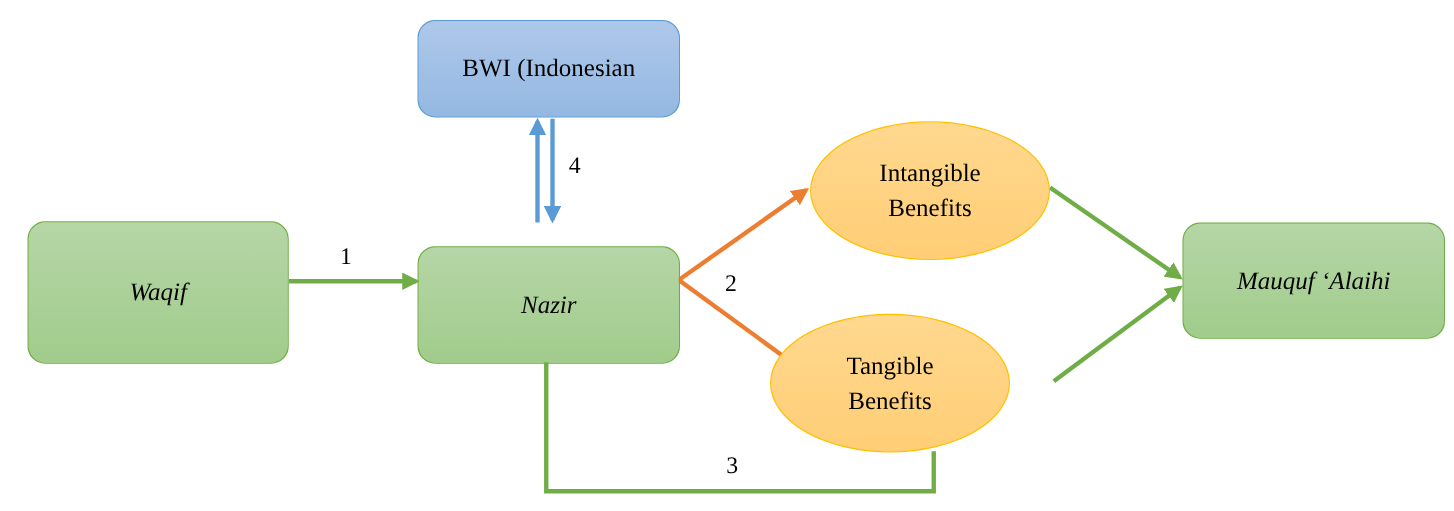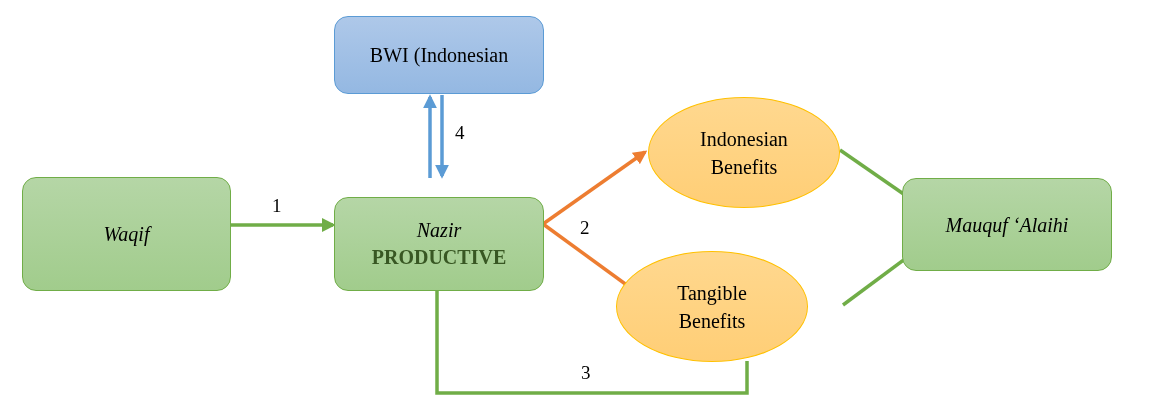--- a/index.html
+++ b/index.html
@@ -47,33 +47,32 @@
 <div class="node rbox-blue" style="left:334px; top:16px; width:210px; height:78px;">
   <span class="t-normal">BWI (Indonesian</span>
 </div>
 
 <div class="node rbox-green" style="left:22px; top:177px; width:209px; height:114px;">
   <span class="t-italic">Waqif</span>
 </div>
 
 <div class="node rbox-green" style="left:334px; top:177px; width:210px; height:94px;margin-top:20px;">
   <span class="t-italic">Nazir</span>
-  <span class="t-bold-green">PRODUCTIVE</span>
 </div>
 
 <div class="node ellipse" style="left:648px; top:97px; width:192px; height:111px;">
-  <span class="t-normal">Indonesian</span>
+  <span class="t-normal">Intangible</span>
   <span class="t-normal">Benefits</span>
 </div>
 
 <div class="node ellipse" style="left:616px; top:251px; width:192px; height:111px;">
   <span class="t-normal">Tangible</span>
   <span class="t-normal">Benefits</span>
 </div>
 
-<div class="node rbox-green" style="left:902px; top:178px; width:210px; height:93px;">
+<div class="node rbox-green" style="left:946px; top:178px; width:210px; height:93px;">
   <span class="t-italic">Mauquf ‘Alaihi</span>
 </div>
 
 <span class="edge-label" style="left:272px; top:195px;">1</span>
 <span class="edge-label" style="left:580px; top:217px;">2</span>
 <span class="edge-label" style="left:581px; top:362px;">3</span>
 <span class="edge-label" style="left:455px; top:122px;">4</span>
 
 </body></html>

